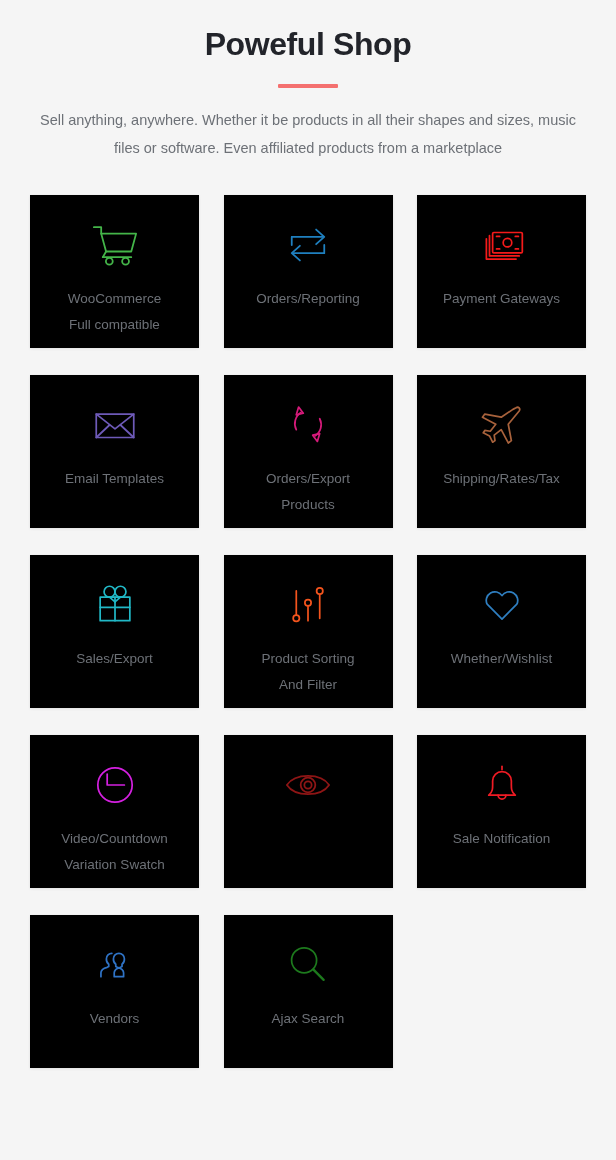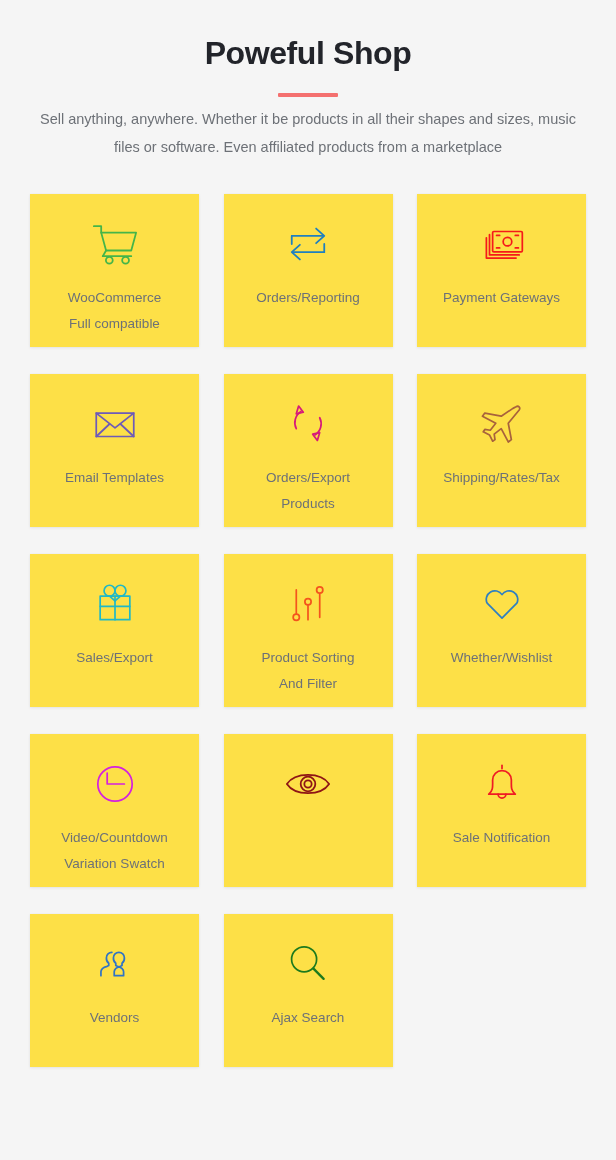--- a/index.html
+++ b/index.html
@@ -14,63 +14,63 @@
 
   .page {
     width: 616px;
     height: 1160px;
     background: #f5f5f5;
     position: relative;
   }
 
   
   .header {
-    padding-top: 33px;
+    padding-top: 24px;
     text-align: center;
   }
 
   .page-title {
     font-size: 32px;
     font-weight: bold;
     color: #22242a;
     letter-spacing: -0.4px;
     line-height: 40px;
   }
 
   .accent-rule {
     width: 60px;
     height: 4px;
     background: #f4706f;
     margin: 20px auto 0 auto;
     border-radius: 1px;
   }
 
   .subtitle {
-    margin: 8px auto 0 auto;
+    margin: 18px auto 0 auto;
     width: 540px;
     font-size: 14.5px;
     line-height: 28px;
     color: #6d7177;
     text-align: center;
   }
 
   
   .grid {
     margin: 0 auto;
     padding-top: 33px;
     width: 556px;
     display: grid;
     grid-template-columns: repeat(3, 169px);
     column-gap: 24px;
     row-gap: 27px;
     justify-content: space-between;
   }
 
   .card {
-    background: #fde047;
+    background: #000000;
     width: 169px;
     height: 153px;
     box-shadow: 0 1px 3px rgba(0,0,0,0.07), 0 0 1px rgba(0,0,0,0.06);
     display: flex;
     flex-direction: column;
     align-items: center;
     padding-top: 22px;
   }
 
   .card-icon {

